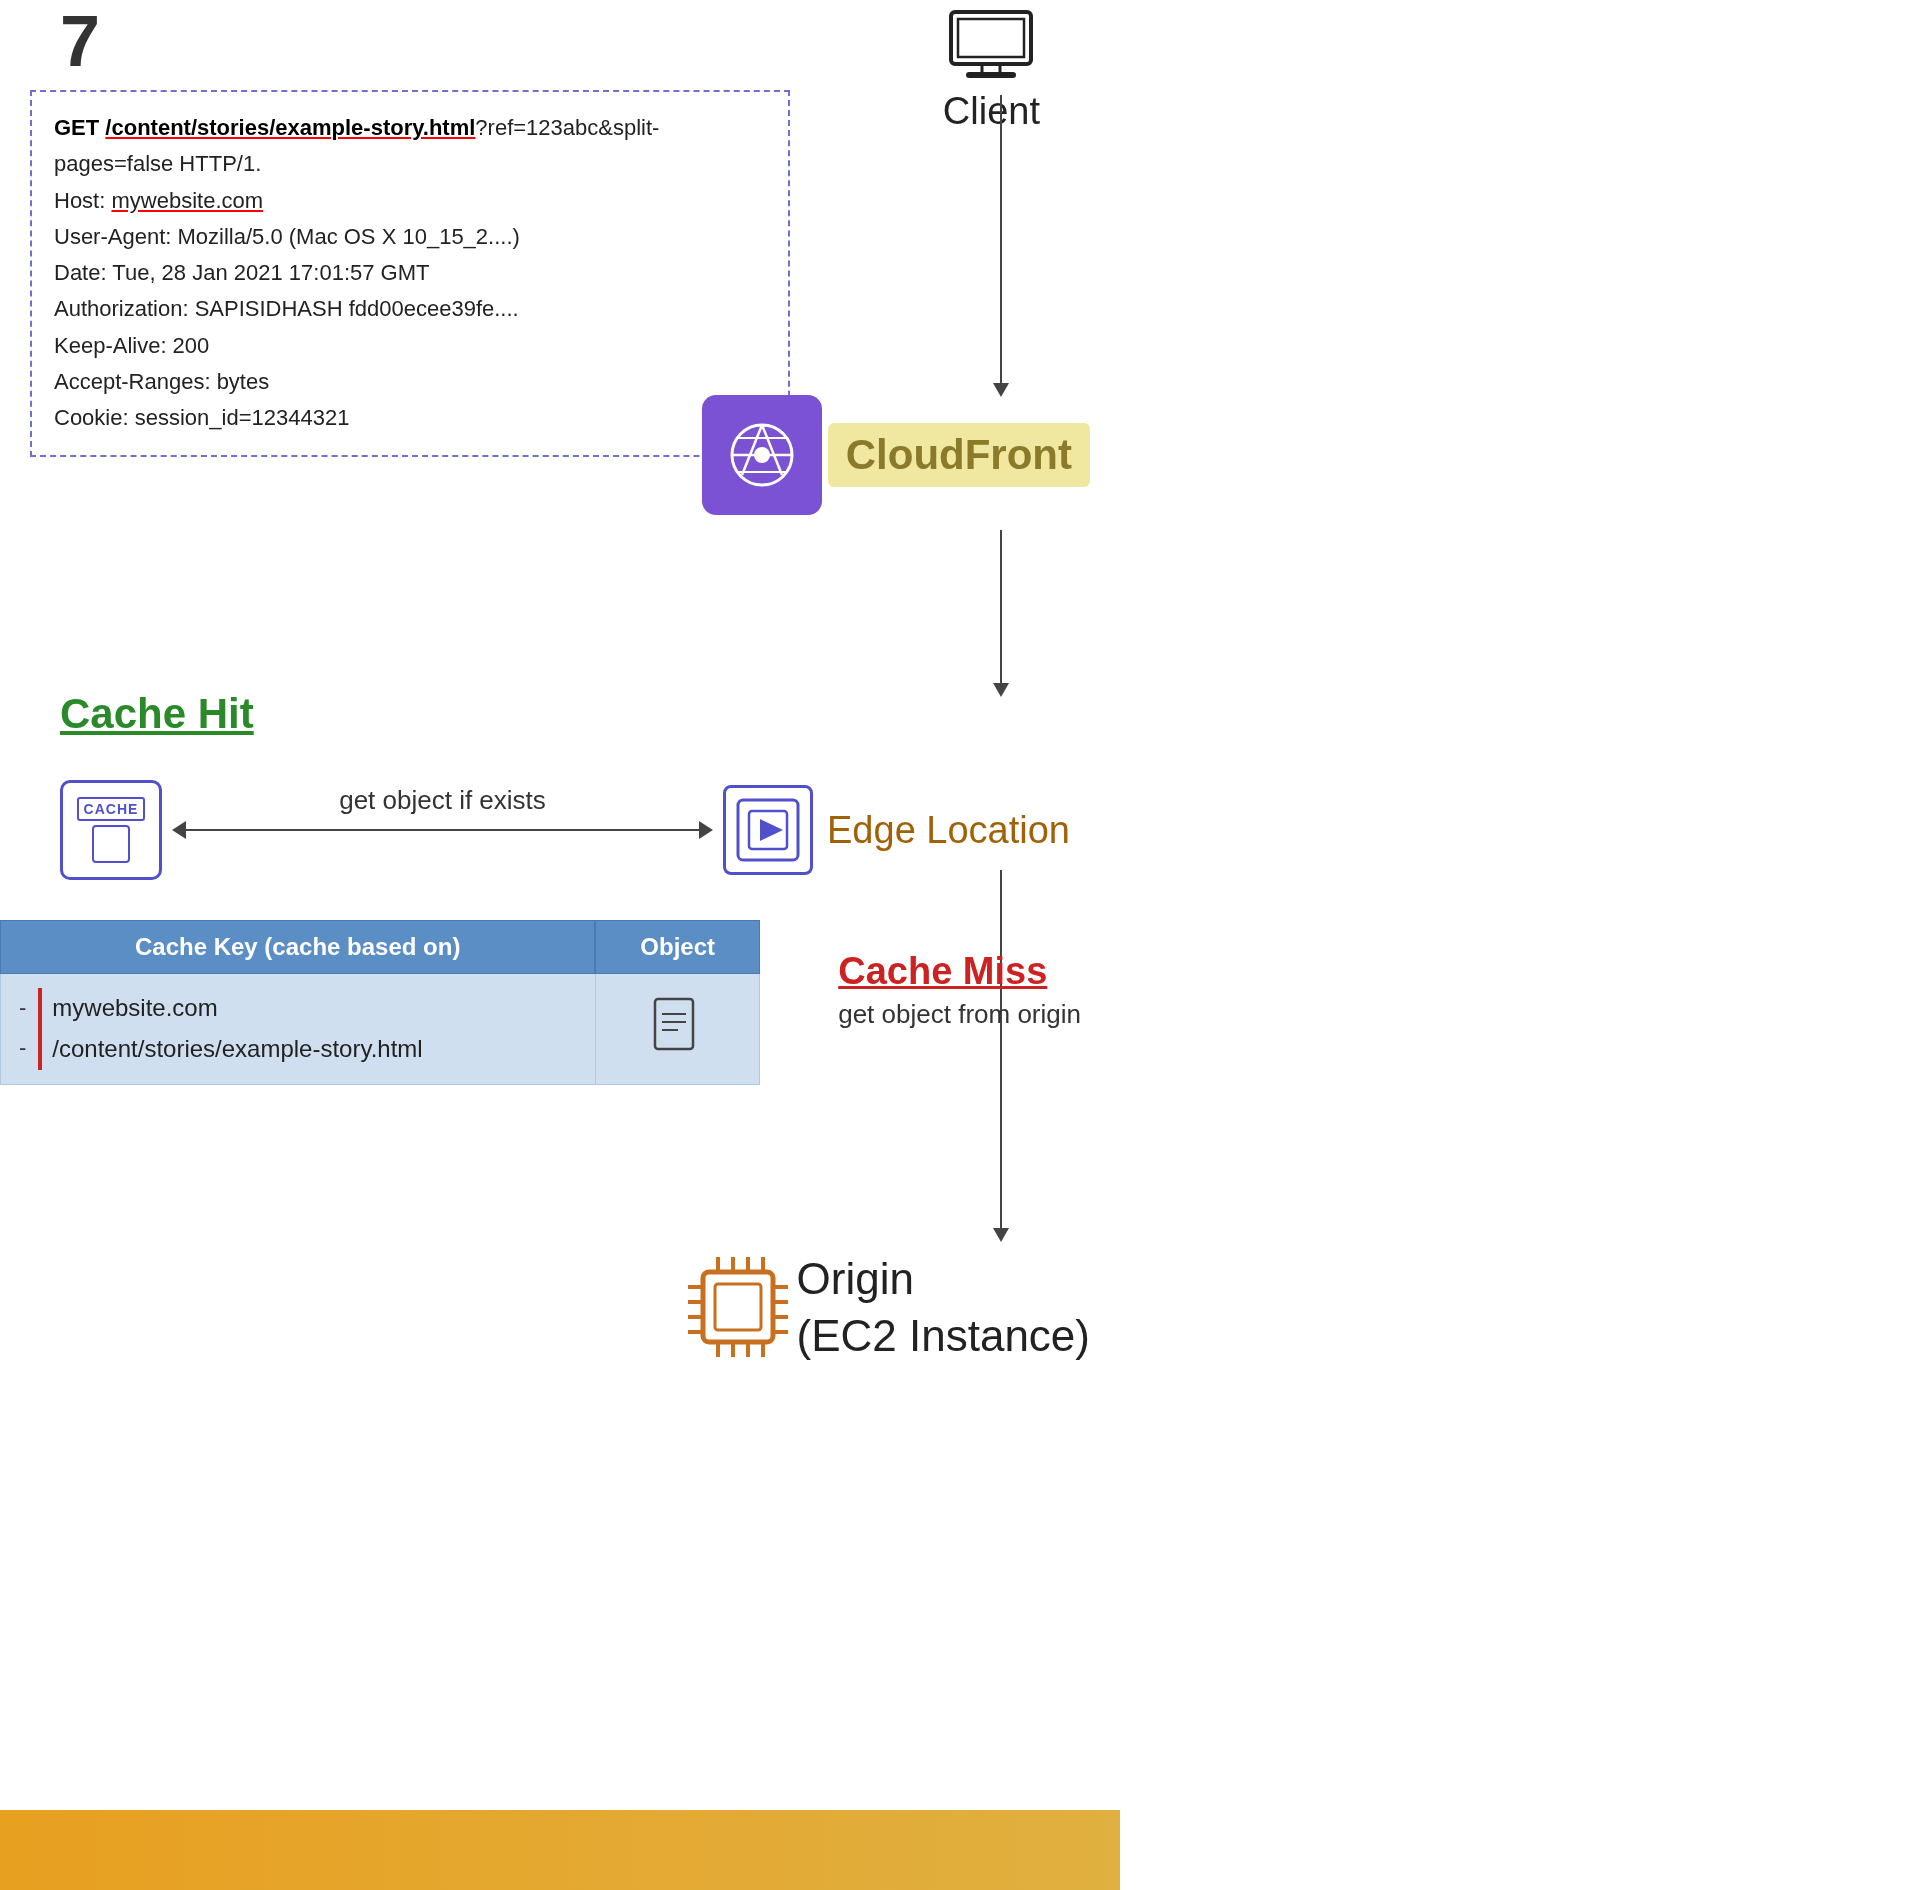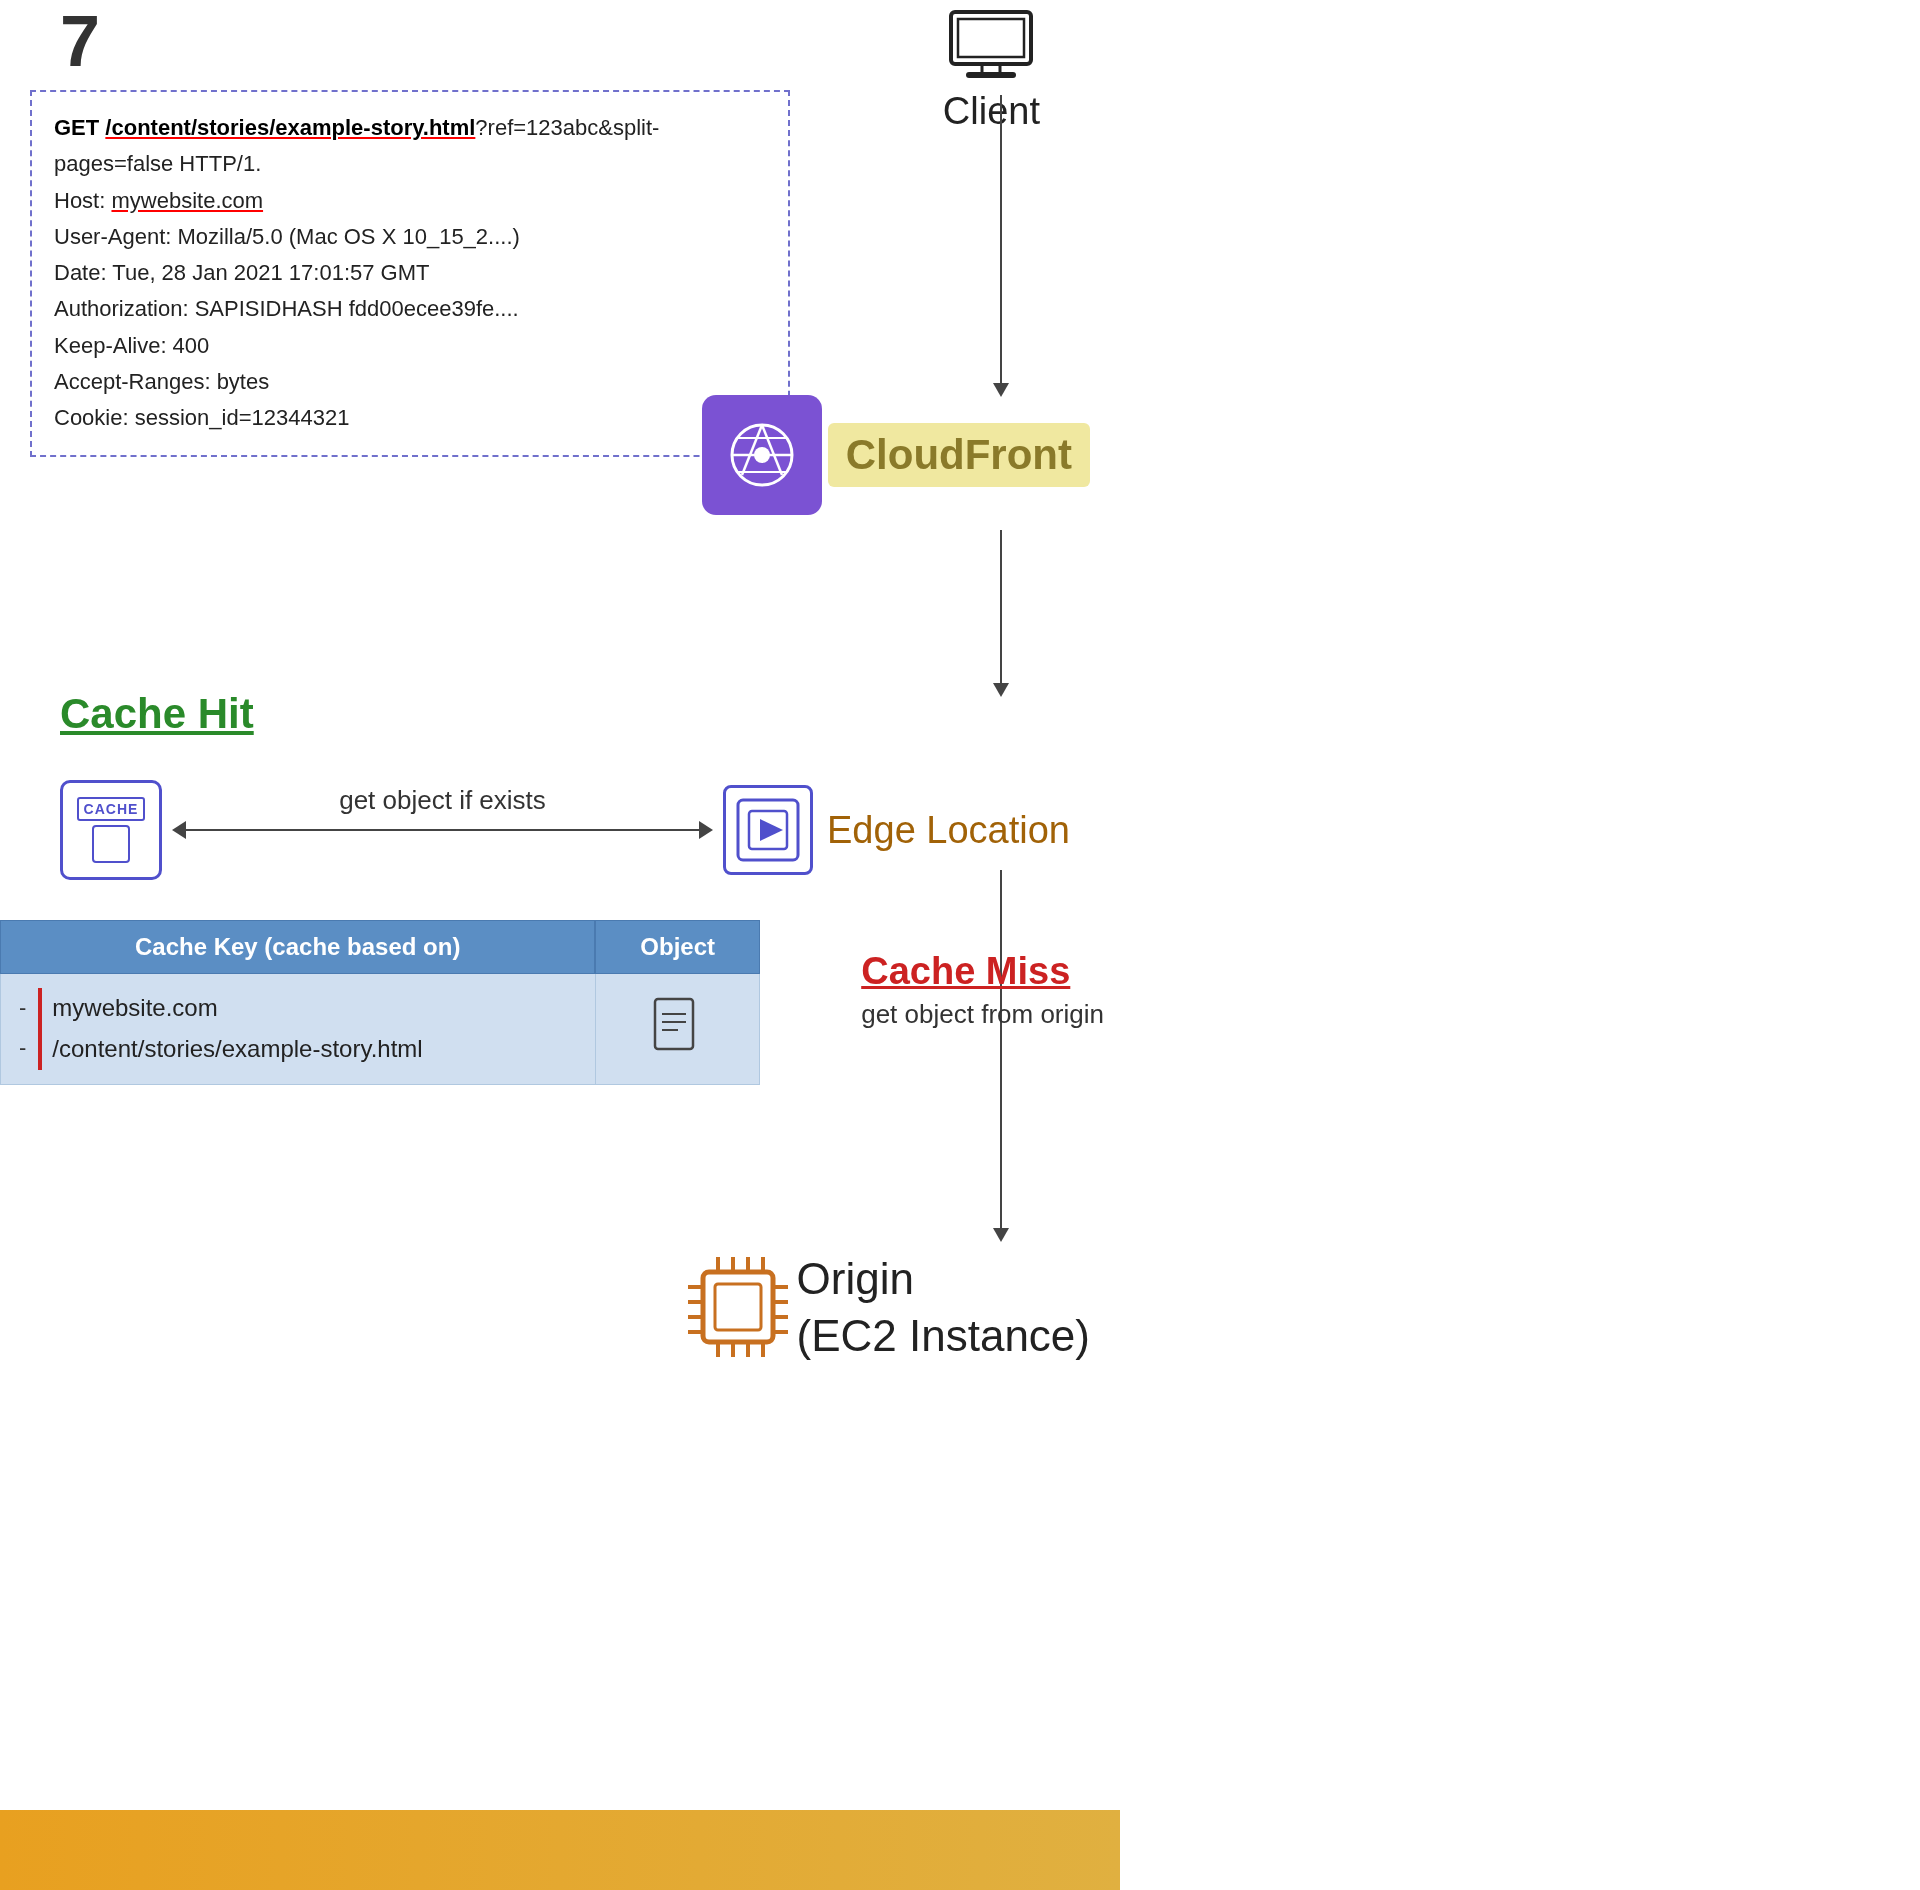--- a/index.html
+++ b/index.html
@@ -281,21 +281,21 @@
     .table-rows-text {
       font-size: 24px;
       color: #222;
       line-height: 1.7;
     }
 
     
     .cache-miss-area {
       position: absolute;
       top: 950px;
-      right: 16px;
+      right: 39px;
       text-align: left;
     }
     .cache-miss-label {
       font-size: 38px;
       color: #cc2222;
       font-weight: bold;
       text-decoration: underline;
     }
     .cache-miss-sub {
       font-size: 26px;
@@ -375,21 +375,21 @@
 <div class="http-box">
   <div>
     <span class="http-method-path">GET </span><span class="http-path-underline">/content/stories/example-story.html</span><span class="http-normal">?ref=123abc&amp;split-pages=false HTTP/1.</span>
   </div>
   <div>
     <span>Host: </span><span class="http-host-underline">mywebsite.com</span>
   </div>
   <div>User-Agent: Mozilla/5.0 (Mac OS X 10_15_2....)</div>
   <div>Date: Tue, 28 Jan 2021 17:01:57 GMT</div>
   <div>Authorization: SAPISIDHASH fdd00ecee39fe....</div>
-  <div>Keep-Alive: 400</div>
+  <div>Keep-Alive: 200</div>
   <div>Accept-Ranges: bytes</div>
   <div>Cookie: session_id=12344321</div>
 </div>
 
 <div class="arrow-client-cf"></div>
 
 <div class="cloudfront-area">
   <div class="cloudfront-icon">
 
     <svg width="90" height="90" viewBox="0 0 90 90" fill="none" xmlns="http://www.w3.org/2000/svg">

